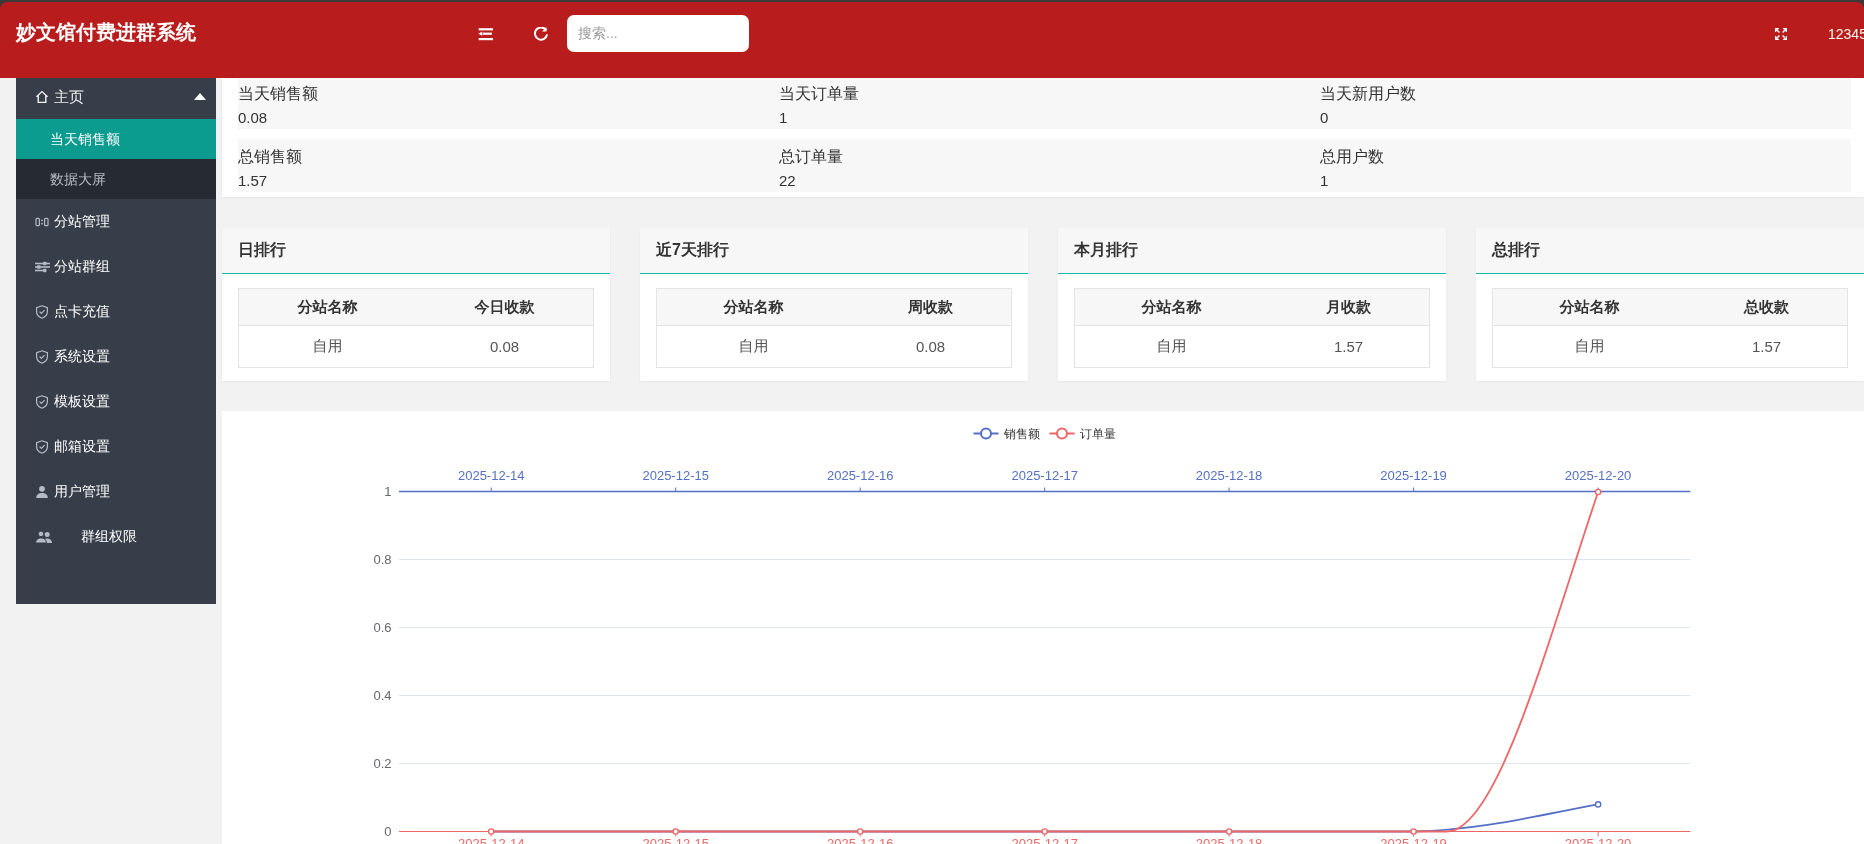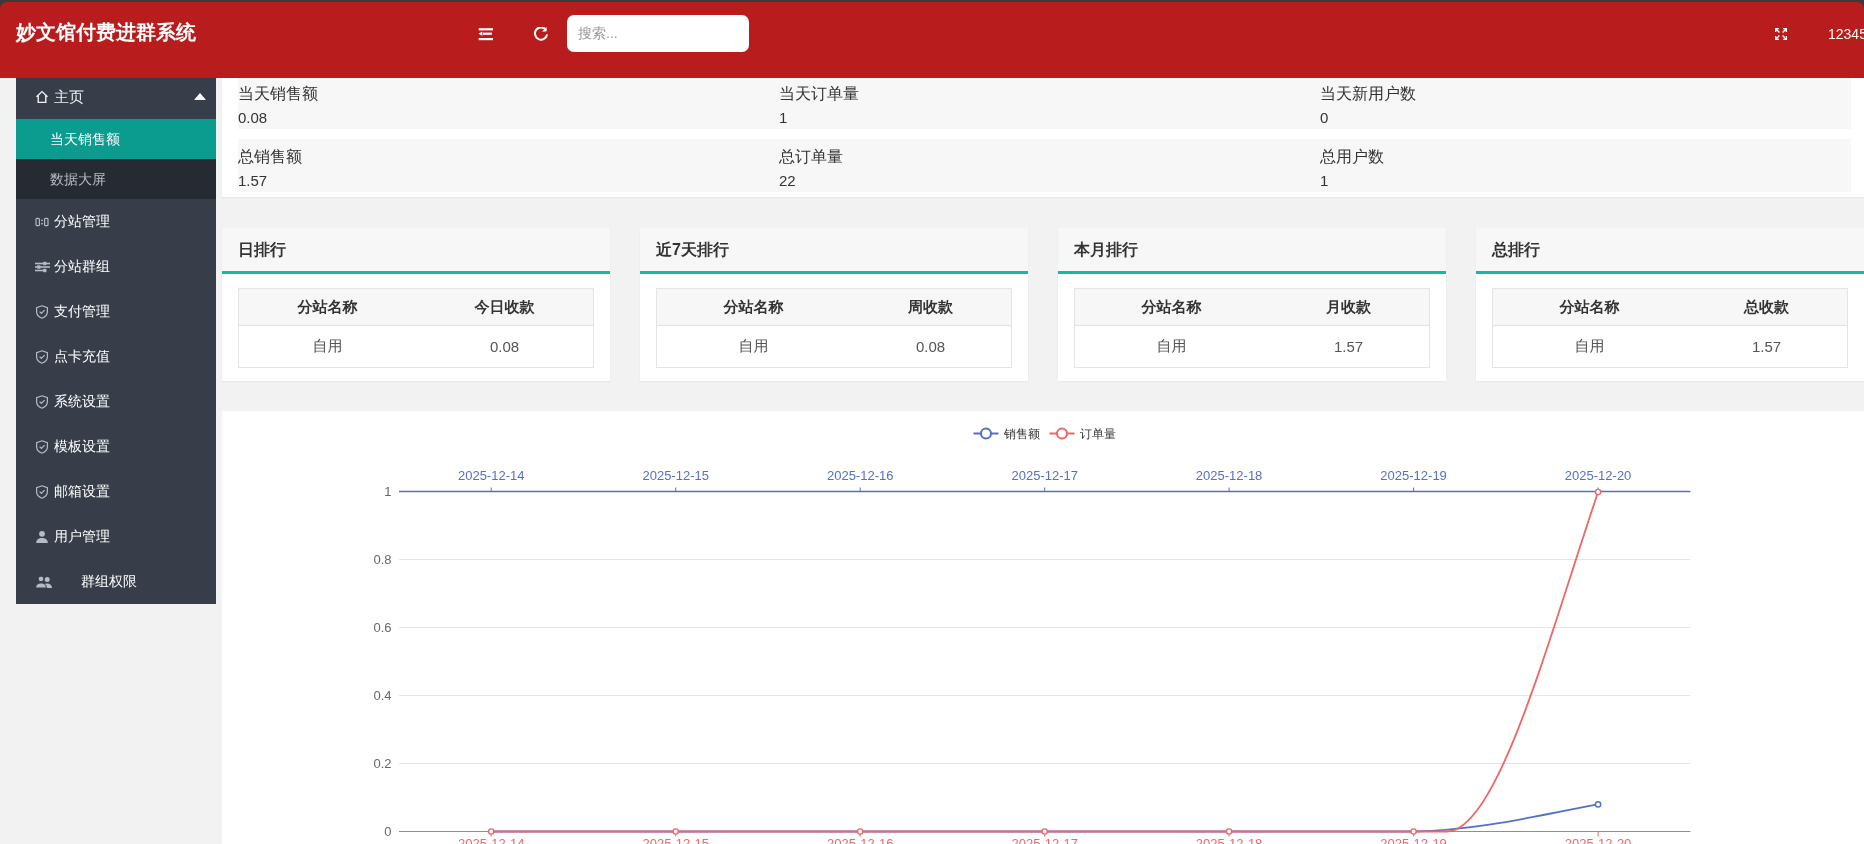--- a/index.html
+++ b/index.html
@@ -44,21 +44,21 @@
   box-shadow:0 1px 2px rgba(0,0,0,.05);
 }
 .strip { background:#f7f7f8; height:53px; padding-top:8px; position:relative; margin-bottom:10px; }
 .strip .col { position:absolute; top:8px; }
 .strip .col:nth-child(2) { left:541px; }
 .strip .col:nth-child(3) { left:1082px; }
 .strip .lab { font-size:16px; color:#333; line-height:19px;text-align:center; }
 .strip .val { font-size:15px; color:#333; margin-top:6px; }
 .rankrow { margin:31px 0 0 22px; width:1642px; display:flex; gap:30px; }
 .rcard { width:388px; height:153px; background:#fff; box-shadow:0 1px 2px rgba(0,0,0,.05); }
-.rhead { height:46px; line-height:43px; padding-left:16px; font-size:16px; font-weight:bold; color:#333; background:#f7f7f8; border-bottom:3px solid #14b8a6; }
+.rhead { height:46px; line-height:43px; padding-left:16px; font-size:16px; font-weight:bold; color:#333; background:#f7f7f8; border-bottom:1px solid #14b8a6; }
 .rbody { padding:14px 16px 0; }
 table.rt { width:100%; border-collapse:collapse; }
 table.rt th, table.rt td { text-align:center; font-size:15px; padding:0 15px; }
 table.rt th { height:37px; background:#f7f7f8; color:#333; border:1px solid #e4e4e4; border-right:none; font-weight:bold; }
 table.rt th + th { border-left:none; }
 table.rt th:last-child { border-right:1px solid #e4e4e4; }
 table.rt td { height:42px; color:#555; border:1px solid #e4e4e4; border-right:none; border-top:none;margin-left:12px; }
 table.rt td + td { border-left:none; }
 table.rt td:last-child { border-right:1px solid #e4e4e4; }
 .chartcard { margin:30px 0 0 22px; width:1642px; height:600px; background:#fff; }
@@ -121,27 +121,20 @@
         <rect x="2.2" y="5.3" width="3.2" height="3.4" fill="#b6bcc5"></rect>
         <rect x="8.2" y="8.8" width="3.2" height="3.4" fill="#b6bcc5"></rect>
       </svg>
     分站群组
   </div>
   <div class="mitem">
     <svg width="14" height="14" viewBox="0 0 14 14">
         <path d="M7 0.8 L12.4 2.7 V6.8 C12.4 10.2 10 12.1 7 13.2 C4 12.1 1.6 10.2 1.6 6.8 V2.7 Z" fill="none" stroke="#b6bcc5" stroke-width="1.2"></path>
         <path d="M4.6 6.7 L6.4 8.5 L9.6 5.2" fill="none" stroke="#b6bcc5" stroke-width="1.2"></path>
       </svg>
-    支付管理
-  </div>
-  <div class="mitem">
-    <svg width="14" height="14" viewBox="0 0 14 14">
-        <path d="M7 0.8 L12.4 2.7 V6.8 C12.4 10.2 10 12.1 7 13.2 C4 12.1 1.6 10.2 1.6 6.8 V2.7 Z" fill="none" stroke="#b6bcc5" stroke-width="1.2"></path>
-        <path d="M4.6 6.7 L6.4 8.5 L9.6 5.2" fill="none" stroke="#b6bcc5" stroke-width="1.2"></path>
-      </svg>
     点卡充值
   </div>
   <div class="mitem">
     <svg width="14" height="14" viewBox="0 0 14 14">
         <path d="M7 0.8 L12.4 2.7 V6.8 C12.4 10.2 10 12.1 7 13.2 C4 12.1 1.6 10.2 1.6 6.8 V2.7 Z" fill="none" stroke="#b6bcc5" stroke-width="1.2"></path>
         <path d="M4.6 6.7 L6.4 8.5 L9.6 5.2" fill="none" stroke="#b6bcc5" stroke-width="1.2"></path>
       </svg>
     系统设置
   </div>
   <div class="mitem">

